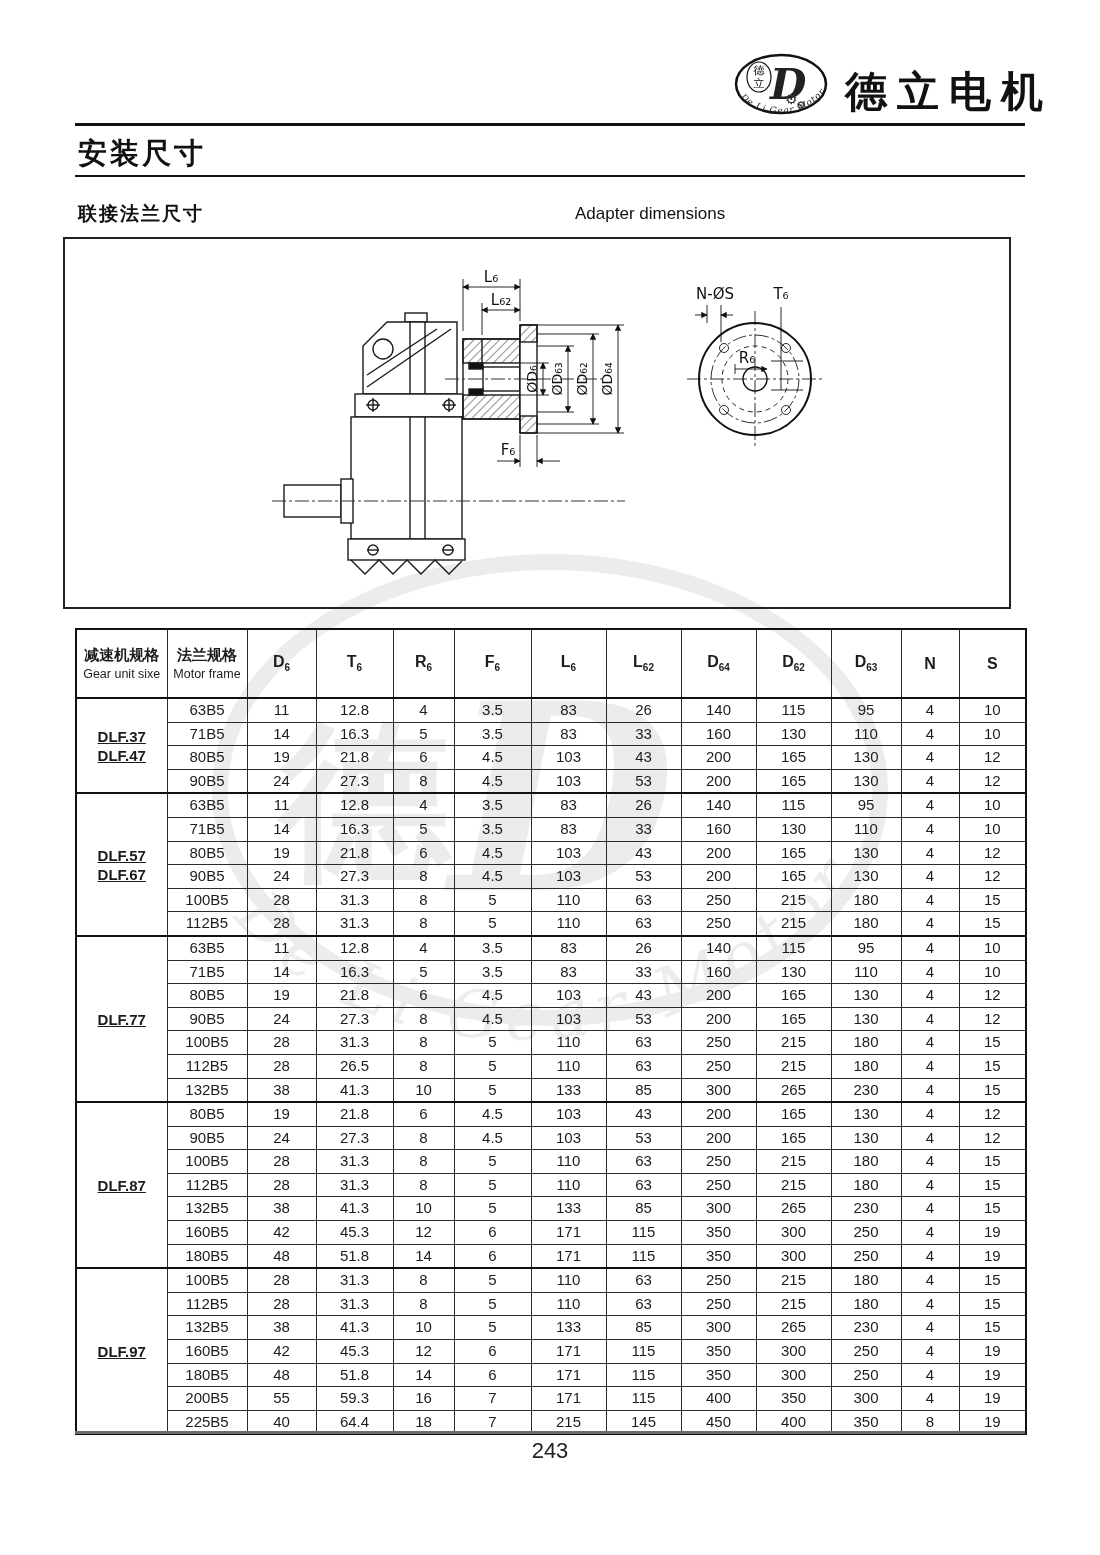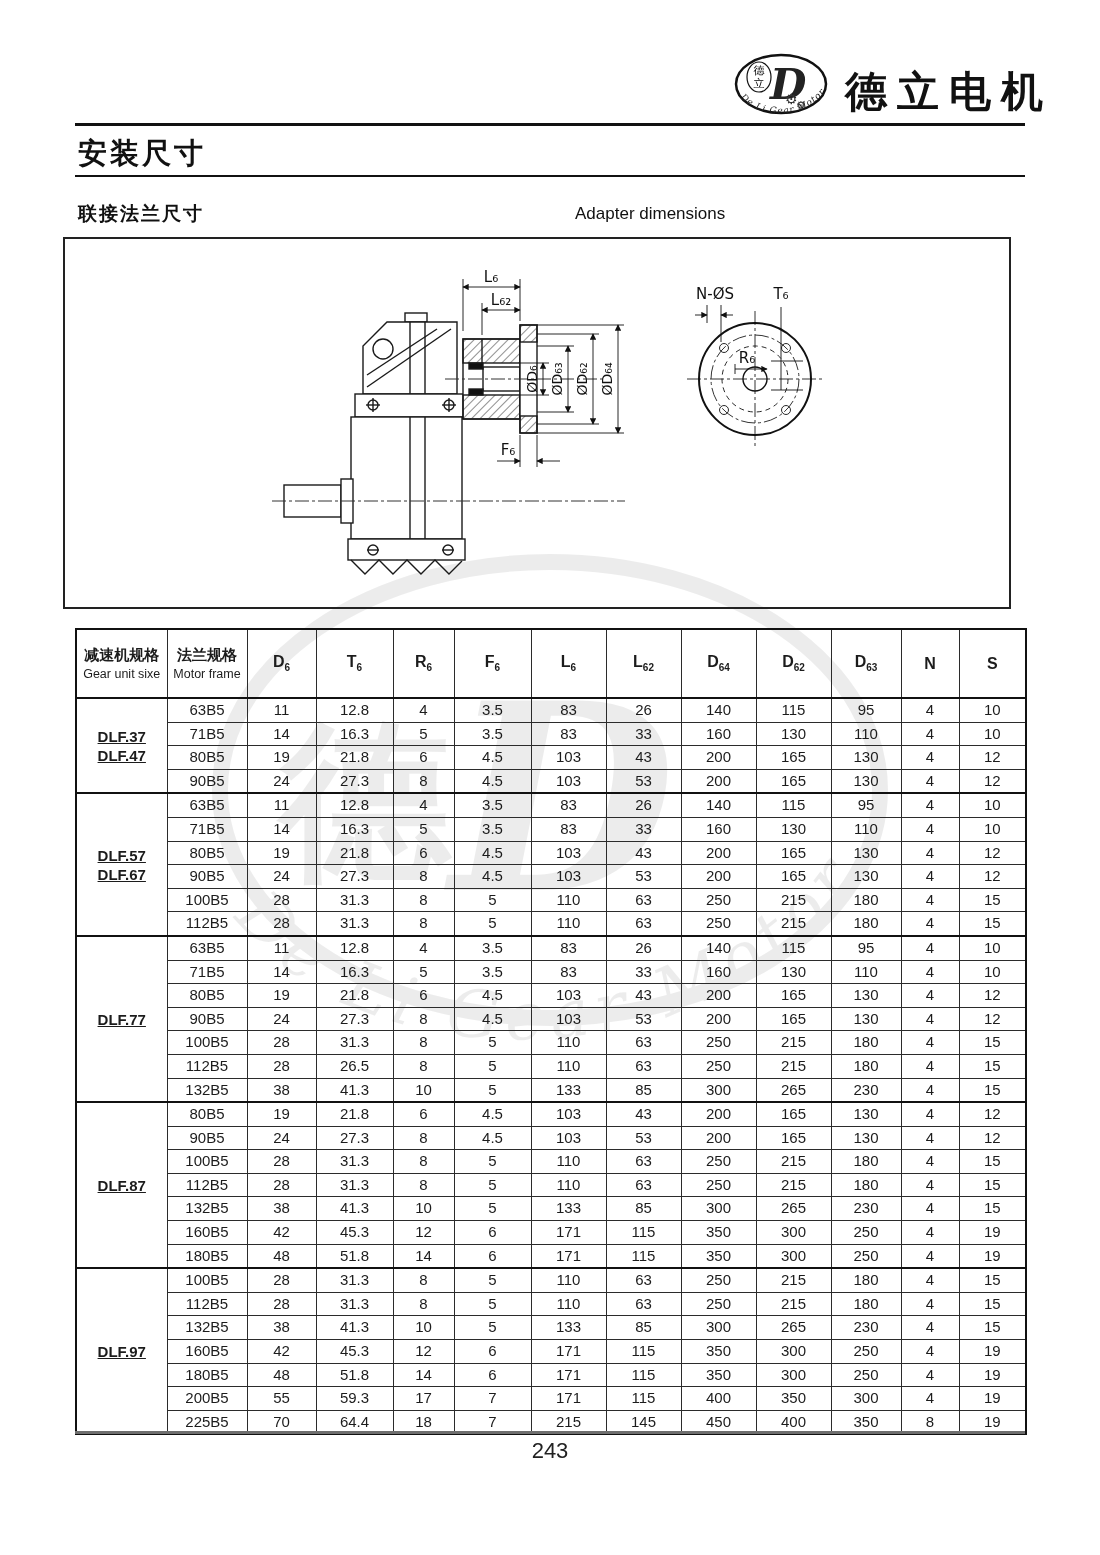--- a/index.html
+++ b/index.html
@@ -638,33 +638,33 @@
           <td>350</td>
           <td>300</td>
           <td>250</td>
           <td>4</td>
           <td>19</td>
         </tr>
         <tr>
           <td>200B5</td>
           <td>55</td>
           <td>59.3</td>
-          <td>17</td>
+          <td>16</td>
           <td>7</td>
           <td>171</td>
           <td>115</td>
           <td>400</td>
           <td>350</td>
           <td>300</td>
           <td>4</td>
           <td>19</td>
         </tr>
         <tr>
           <td>225B5</td>
-          <td>70</td>
+          <td>40</td>
           <td>64.4</td>
           <td>18</td>
           <td>7</td>
           <td>215</td>
           <td>145</td>
           <td>450</td>
           <td>400</td>
           <td>350</td>
           <td>8</td>
           <td>19</td>

